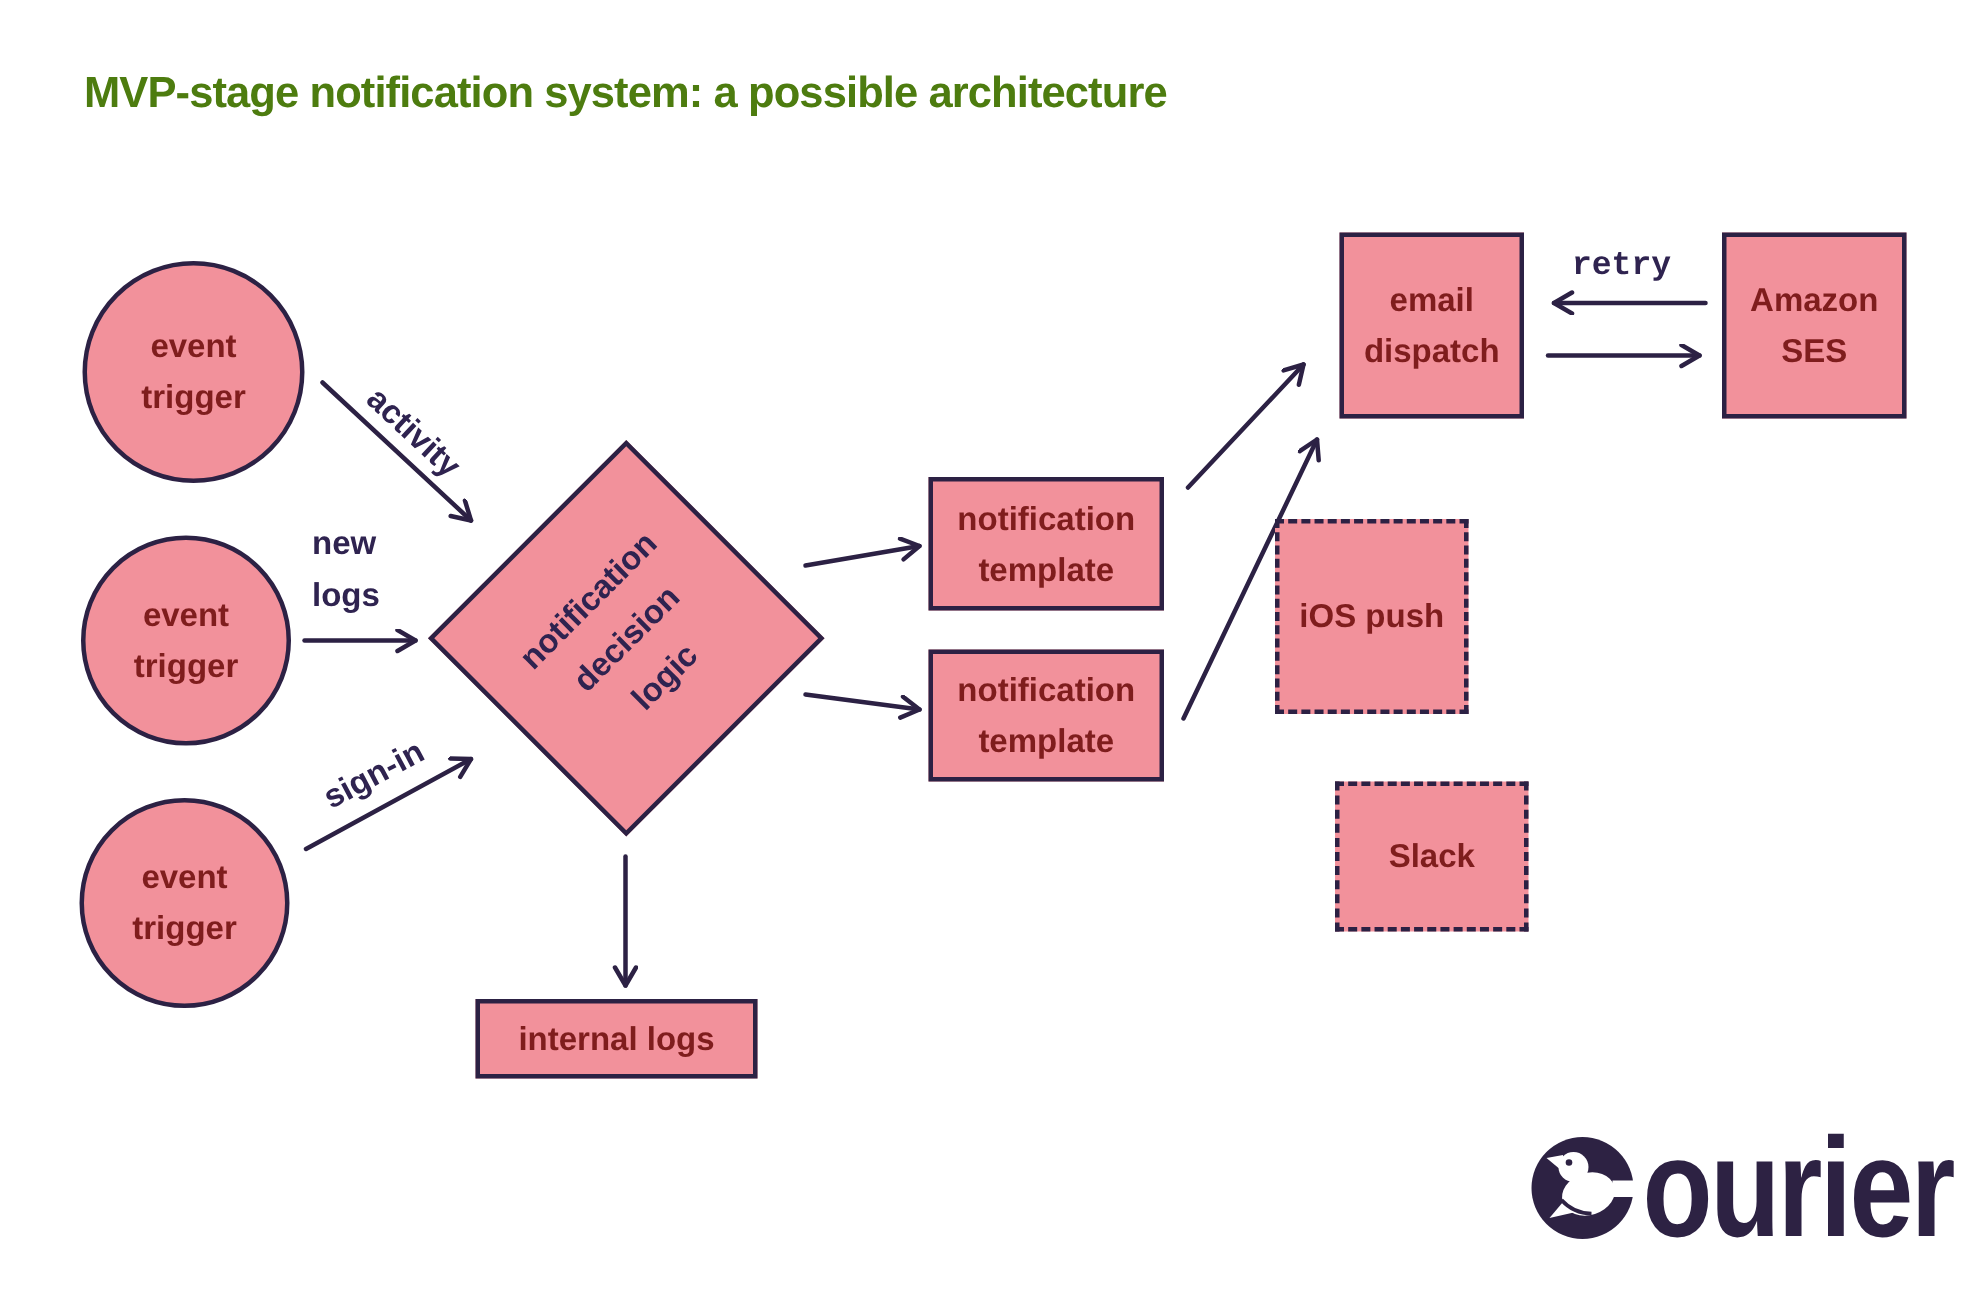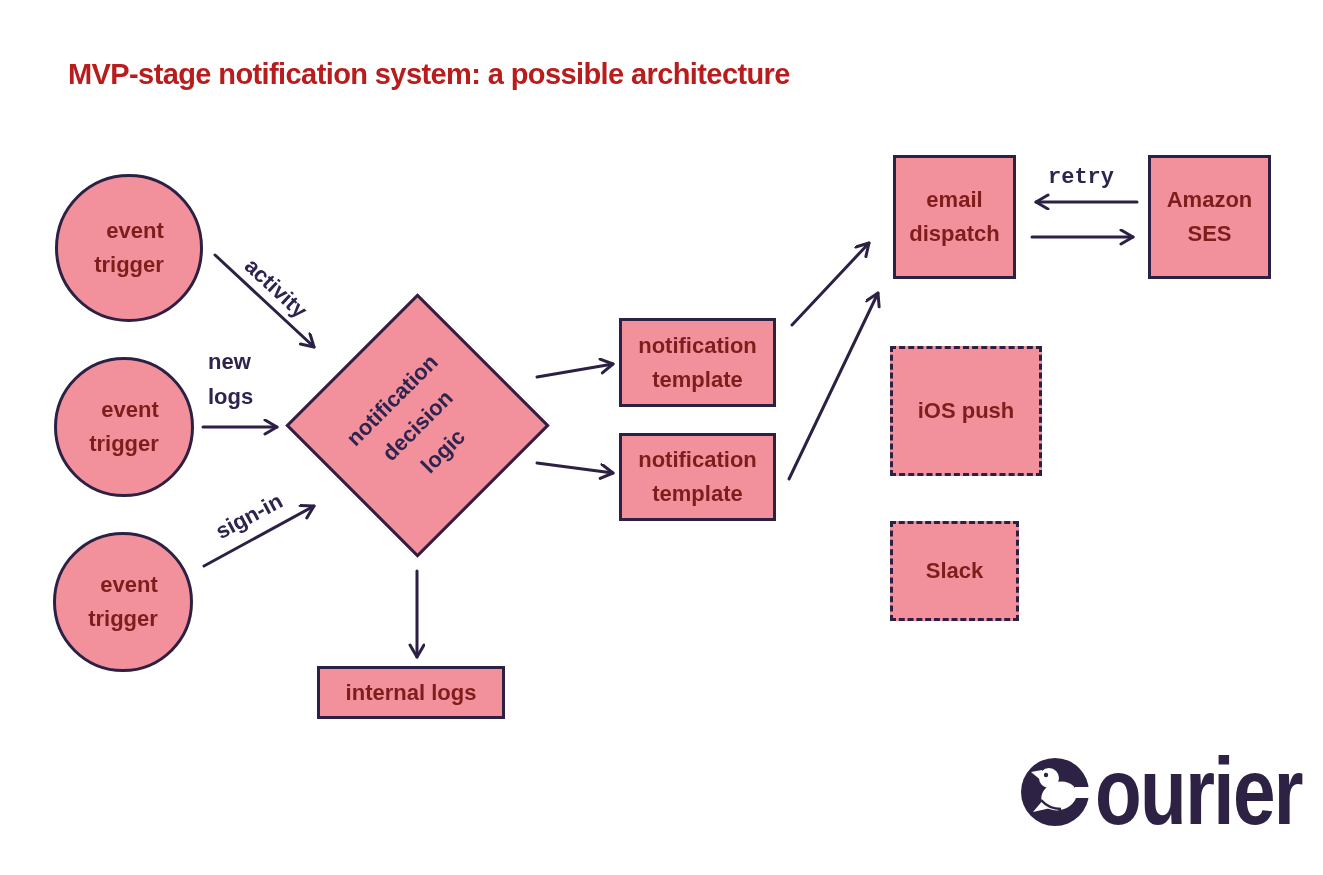--- a/index.html
+++ b/index.html
@@ -12,25 +12,25 @@
     position: relative;
     width: 1323px;
     height: 875px;
     background: #ffffff;
     overflow: hidden;
   }
   .page-title {
     position: absolute;
     left: 52px;
     top: 42px;
-    margin: 16px;
+    margin: 4px;
     font-size: 29px;
     font-weight: 700;
     letter-spacing: -0.6px;
-    color: #b91c1c;
+    color: #4d7c0f;
     white-space: nowrap;
   }
   .edges-layer {
     position: absolute;
     left: 0; top: 0;
     width: 1323px;
     height: 875px;
     pointer-events: none;
   }
   .node {
@@ -41,21 +41,21 @@
     justify-content: center;
     background: #F2919B;
     border: 3px solid #2C2144;
     color: #7f1d1d;
     font-size: 22px;
     font-weight: 700;
     line-height: 34px;
     text-align: center;
   }
   .node .node-label { white-space: pre-line; }
-  .node.circle { border-radius: 50%; text-align: right; }
+  .node.circle { border-radius: 50%; }
   .node.dashed { border-style: dashed; }
   .diamond-wrap {
     position: absolute;
     left: 324px;
     top: 332px;
     width: 187px;
     height: 187px;
     box-sizing: border-box;
     background: #F2919B;
     border: 3px solid #2C2144;
@@ -157,21 +157,21 @@
 
   <div class="node" style="left:893px; top:155px; width:123px; height:124px;">
     <span class="node-label">email
 dispatch</span>
   </div>
   <div class="node" style="left:1148px; top:155px; width:123px; height:124px;">
     <span class="node-label">Amazon
 SES</span>
   </div>
 
-  <div class="node dashed" style="left:890px; top:346px; width:152px; height:130px;">
+  <div class="node dashed" style="left:850px; top:346px; width:129px; height:130px;">
     <span class="node-label">iOS push</span>
   </div>
   <div class="node dashed" style="left:890px; top:521px; width:129px; height:100px;">
     <span class="node-label">Slack</span>
   </div>
 
   <div class="node" style="left:317px; top:666px; width:188px; height:53px;">
     <span class="node-label">internal logs</span>
   </div>
 

